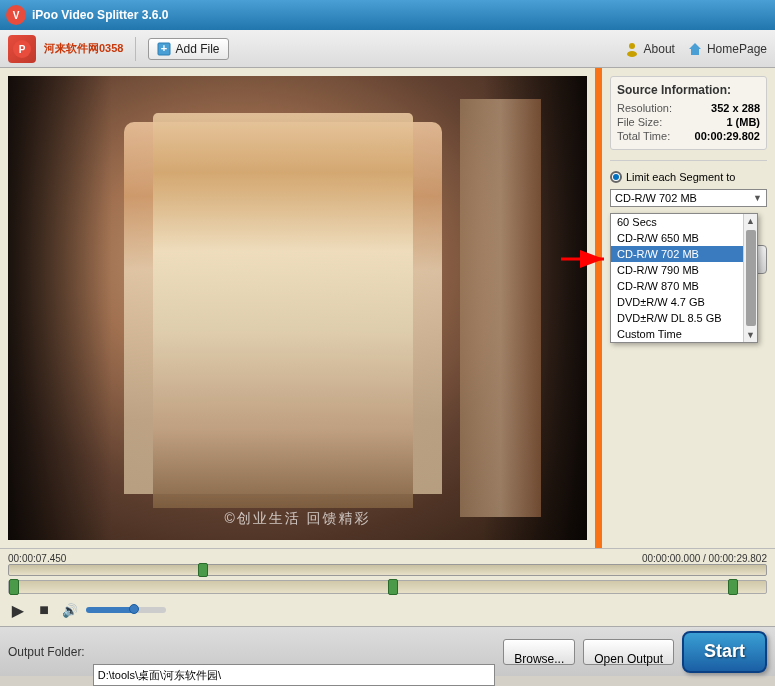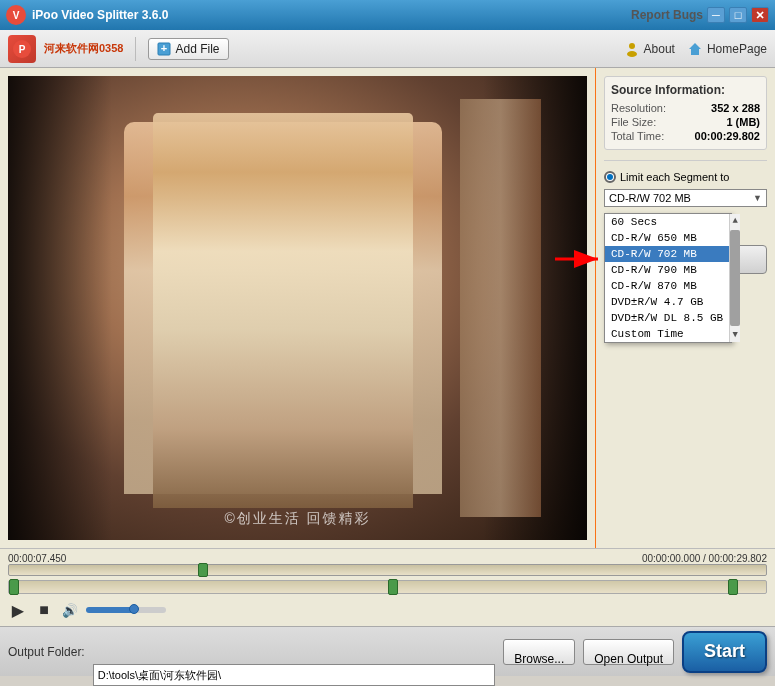--- a/index.html
+++ b/index.html
@@ -165,21 +165,21 @@
     }
 
     
     .right-panel {
       width: 180px;
       background: #ece9d8;
       padding: 8px;
       display: flex;
       flex-direction: column;
       gap: 6px;
-      border-left: 1px solid #f97316;
+      border-left: 7px solid #f97316;
     }
     .source-info-box {
       background: #f5f3ec;
       border: 1px solid #ccc;
       border-radius: 3px;
       padding: 6px;
     }
     .source-info-title {
       font-weight: bold;
       font-size: 12px;
@@ -225,26 +225,25 @@
     
     .dropdown-container {
       position: relative;
     }
 
     
     .dropdown-popup {
       position: absolute;
       top: 24px;
       left: 0;
-      width: 128px;
+      width: 148px;
       background: white;
       border: 1px solid #888;
       z-index: 100;
       box-shadow: 2px 2px 5px rgba(0,0,0,0.3);
-      font-family: Liberation Mono, monospace;
     }
     .dropdown-popup-item {
       padding: 2px 6px;
       font-size: 11px;
       cursor: pointer;
       white-space: nowrap;
     }
     .dropdown-popup-item.selected { background: #3a7bbf; color: white; }
 
     .manually-split-row {
@@ -406,26 +405,20 @@
       cursor: pointer;
     }
   </style>
 </head>
 <body>
 
 <div class="title-bar">
   <div class="title-bar-left">
     <div class="title-bar-icon">V</div>
     <span>iPoo Video Splitter 3.6.0</span>
-  </div>
-  <div class="title-bar-right">
-    <span class="report-bugs">Report Bugs</span>
-    <div class="title-bar-btn">─</div>
-    <div class="title-bar-btn">□</div>
-    <div class="title-bar-btn close">✕</div>
   </div>
 </div>
 
 <div class="menu-bar">
   <div class="app-logo">
     <svg width="20" height="20" viewBox="0 0 20 20">
       <circle cx="10" cy="10" r="9" fill="#e74c3c"></circle>
       <text x="10" y="14" text-anchor="middle" fill="white" font-size="10" font-weight="bold">P</text>
     </svg>
   </div>

